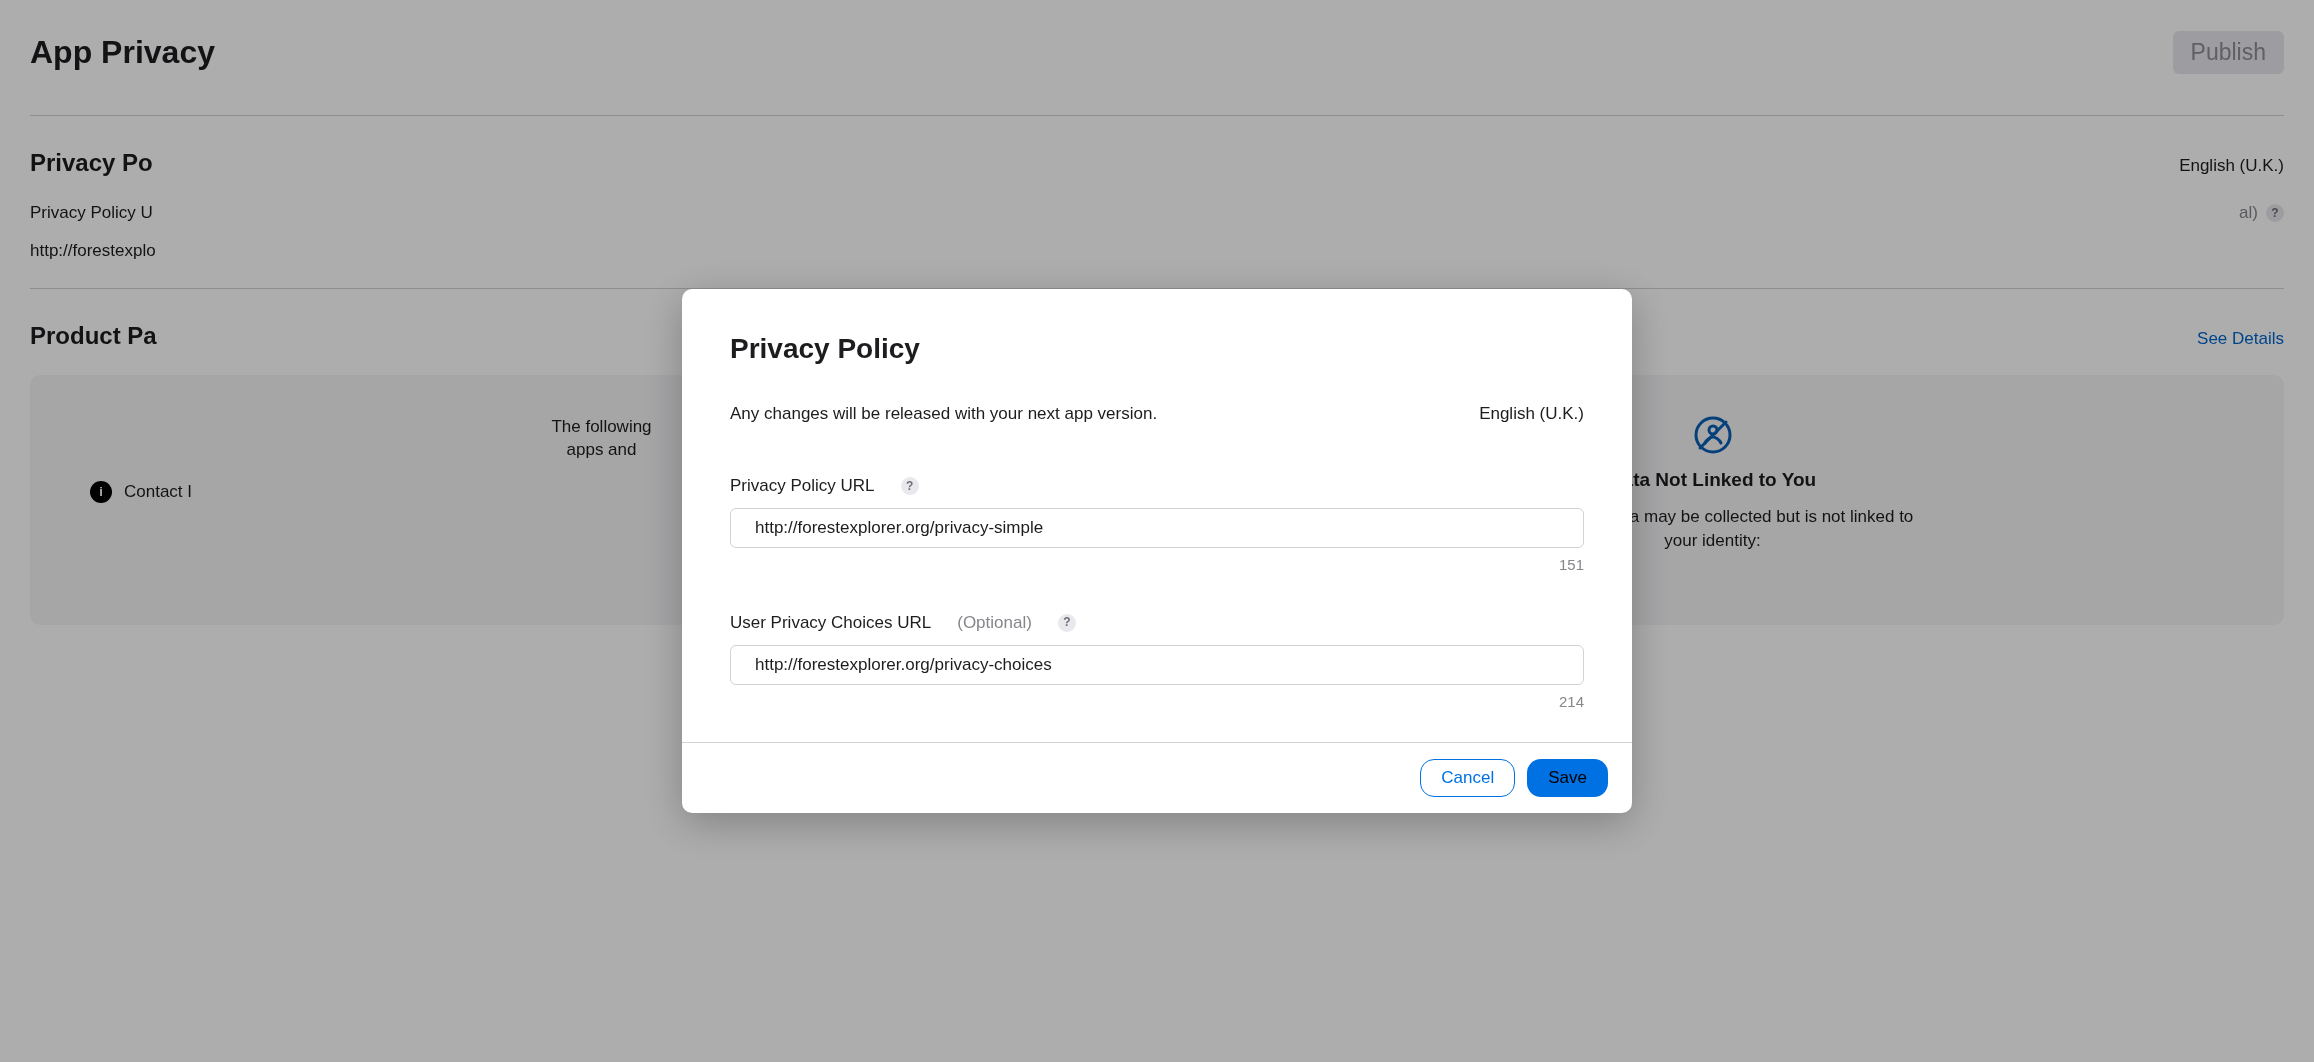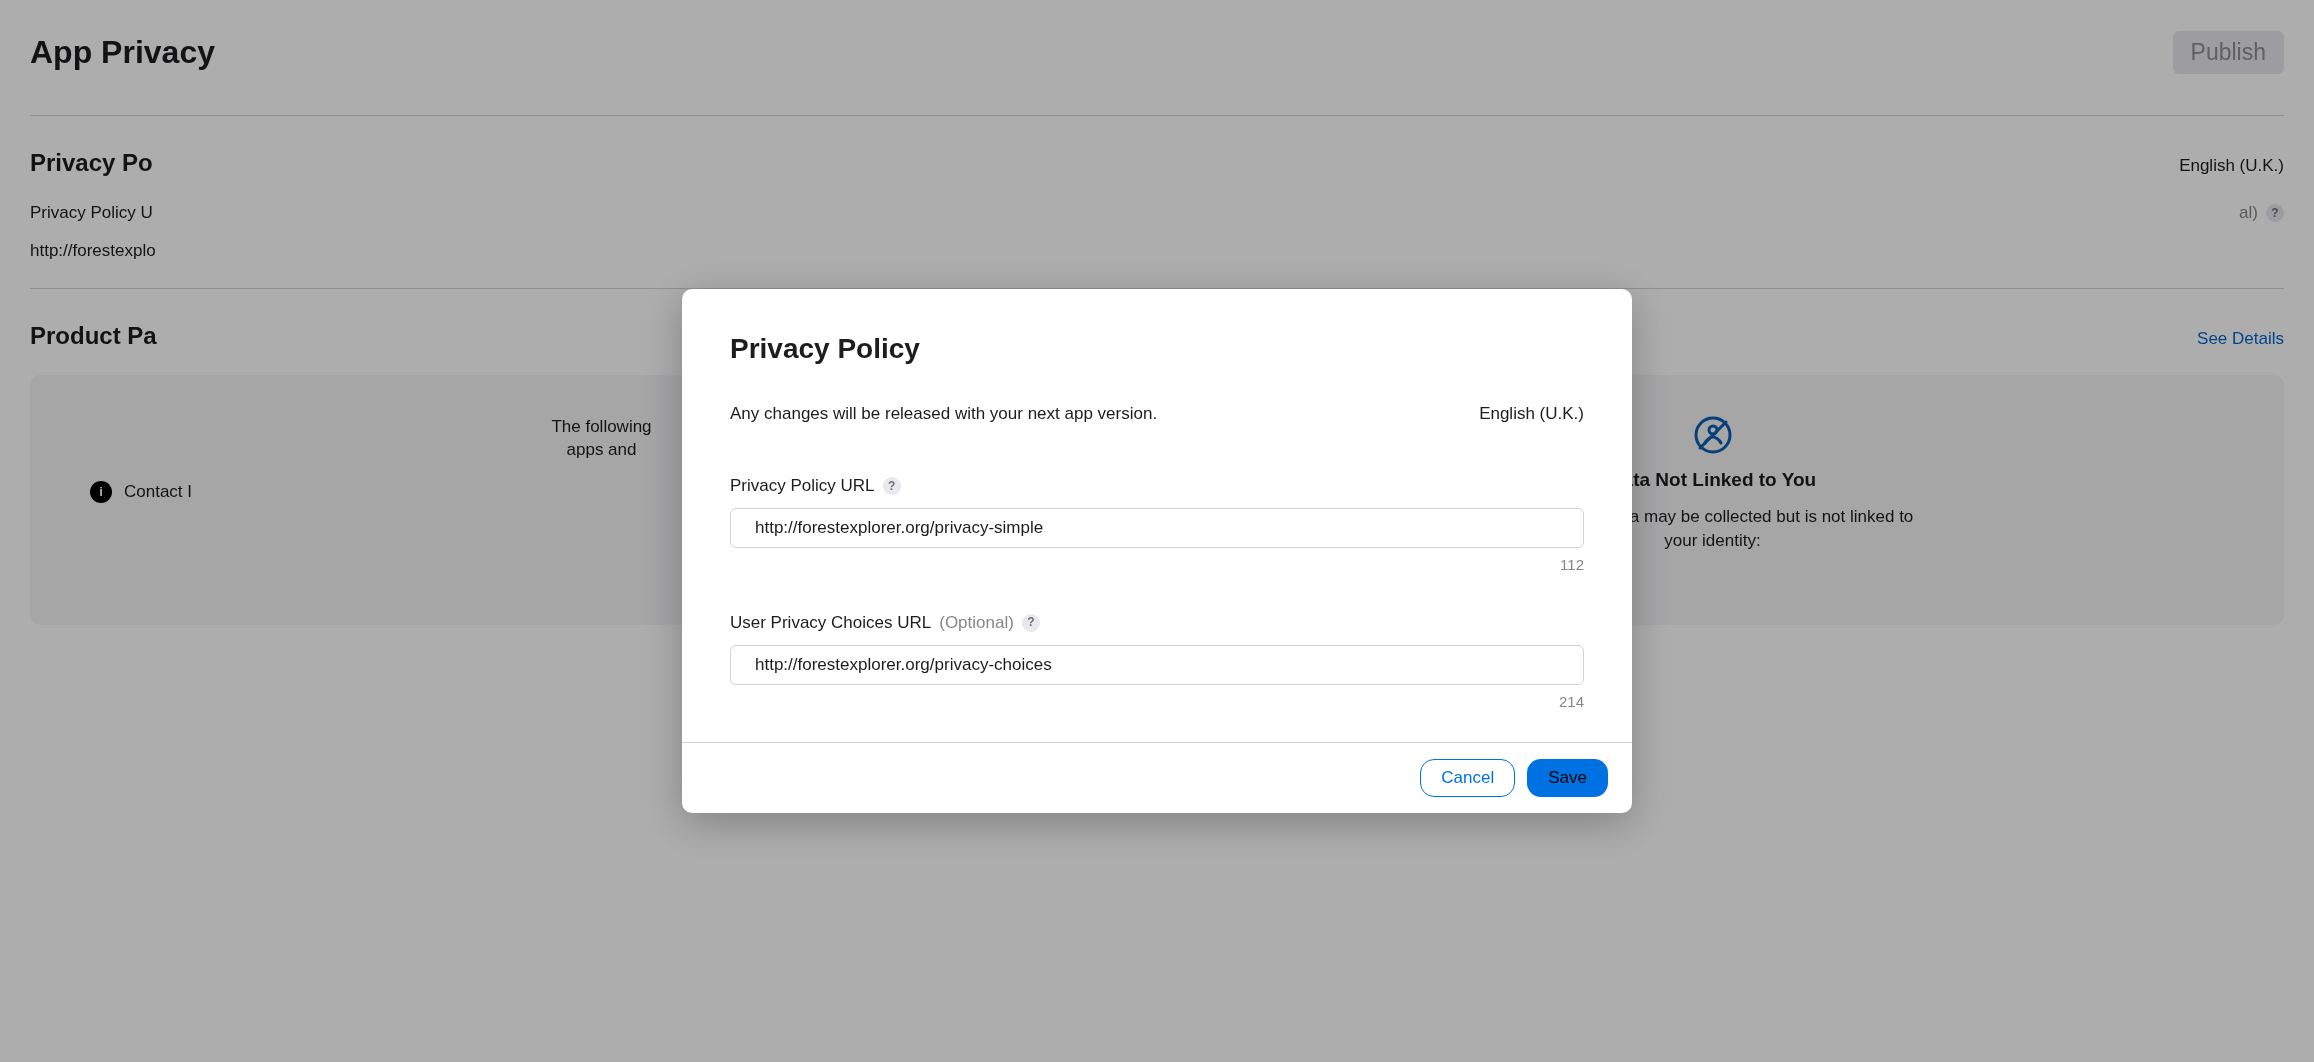--- a/index.html
+++ b/index.html
@@ -69,21 +69,21 @@
       overflow: hidden;
     }
     .modal-body { padding: 40px 48px 30px 48px; }
     .modal-title-row { display: flex; justify-content: space-between; align-items: baseline; }
     .modal-title { font-size: 28px; font-weight: 700; }
     .modal-sub { margin-top: 18px; color: #1d1d1f; font-size: 17px; }
     .modal-locale { font-size: 17px; color: #1d1d1f; }
 
     .field { margin-top: 48px; }
     .field + .field { margin-top: 36px; }
-    .field-label-row { display: flex; align-items: center; gap: 8px; margin-bottom: 10px; }
+    .field-label-row { display: flex; align-items: center; gap: 26px; margin-bottom: 10px; }
     .input {
       width: 100%; height: 40px; border: 1px solid #d2d2d7; border-radius: 6px;
       padding: 0 24px; font-size: 17px; color: #1d1d1f; outline: none;
     }
     .counter { text-align: right; color: #86868b; font-size: 15px; margin-top: 6px; }
 
     .modal-footer {
       border-top: 1px solid #d2d2d7; padding: 16px 24px;
       display: flex; justify-content: flex-end; gap: 12px;
     }
@@ -177,21 +177,21 @@
         <p class="modal-sub">Any changes will be released with your next app version.</p>
         <span class="modal-locale">English (U.K.)</span>
       </div>
 
       <div class="field">
         <div class="field-label-row">
           <span class="lbl">Privacy Policy URL</span>
           <span class="help">?</span>
         </div>
         <input class="input" type="text" value="http://forestexplorer.org/privacy-simple" style="">
-        <div class="counter">112</div>
+        <div class="counter">151</div>
       </div>
 
       <div class="field">
         <div class="field-label-row">
           <span class="lbl">User Privacy Choices URL</span>
           <span class="optional">(Optional)</span>
           <span class="help">?</span>
         </div>
         <input class="input" type="text" value="http://forestexplorer.org/privacy-choices" style="">
         <div class="counter">214</div>

